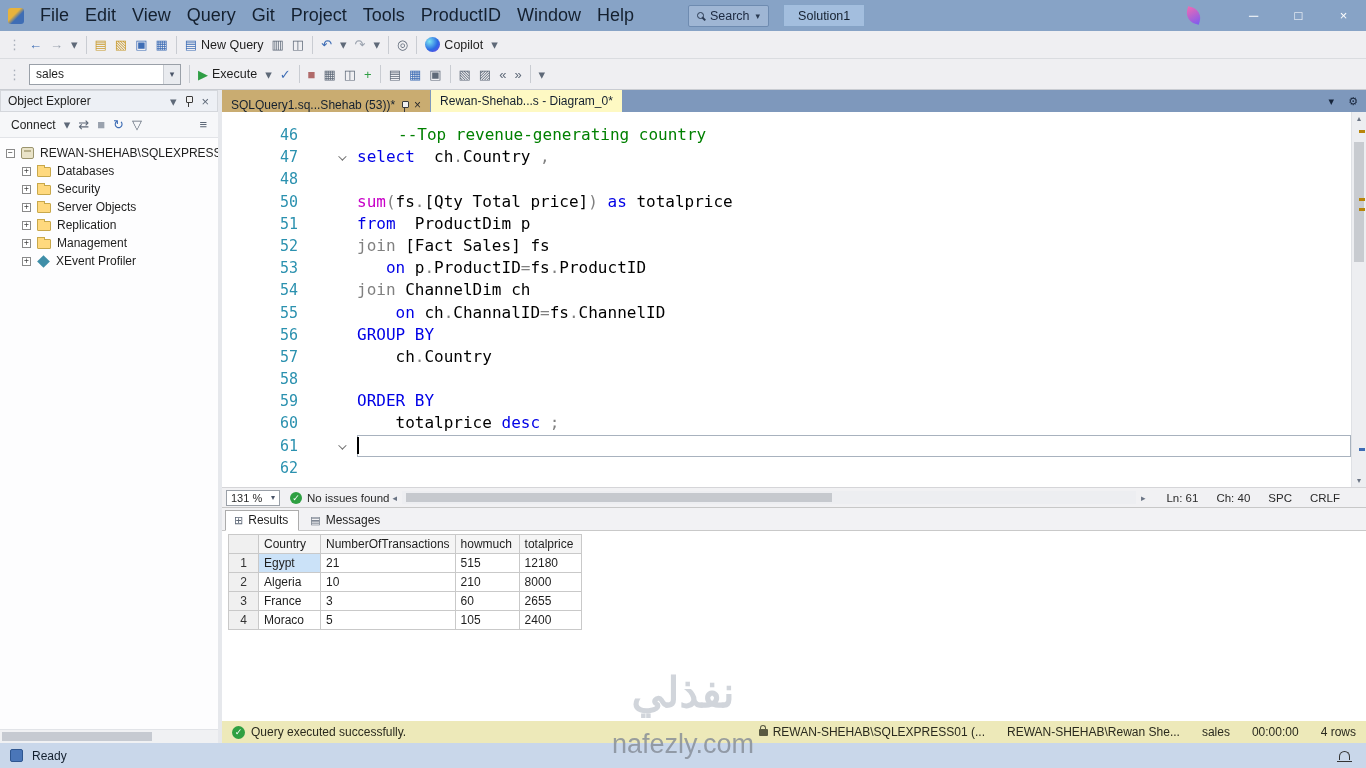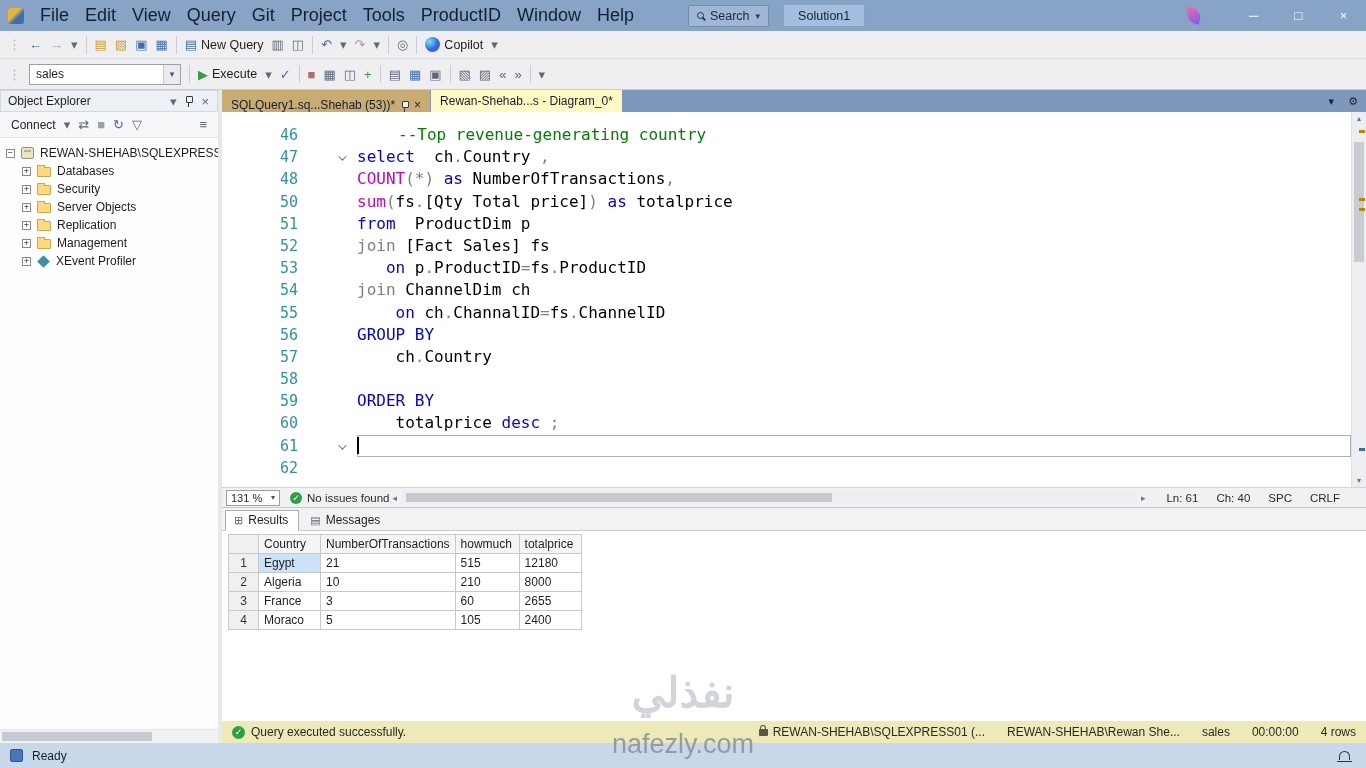--- a/index.html
+++ b/index.html
@@ -412,21 +412,20 @@
             <div class="cl">
               <span class="lm"></span>
               <span class="ln">47</span>
               <span class="lf"><i class="chev"></i></span>
               <span class="lc"><span class="sk">select</span><span class="st">  ch</span><span class="sg">.</span><span class="st">Country </span><span class="sg">,</span></span>
             </div>
             <div class="cl">
               <span class="lm"></span>
               <span class="ln">48</span>
               <span class="lf"></span>
-              <span class="lc"><span class="sf">COUNT</span><span class="sg">(*)</span><span class="st"> </span><span class="sk">as</span><span class="st"> NumberOfTransactions</span><span class="sg">,</span></span>
             </div>
             <div class="cl">
               <span class="lm"></span>
               <span class="ln">50</span>
               <span class="lf"></span>
               <span class="lc"><span class="sf">sum</span><span class="sg">(</span><span class="st">fs</span><span class="sg">.</span><span class="st">[Qty Total price]</span><span class="sg">)</span><span class="st"> </span><span class="sk">as</span><span class="st"> totalprice</span></span>
             </div>
             <div class="cl">
               <span class="lm"></span>
               <span class="ln">51</span>

